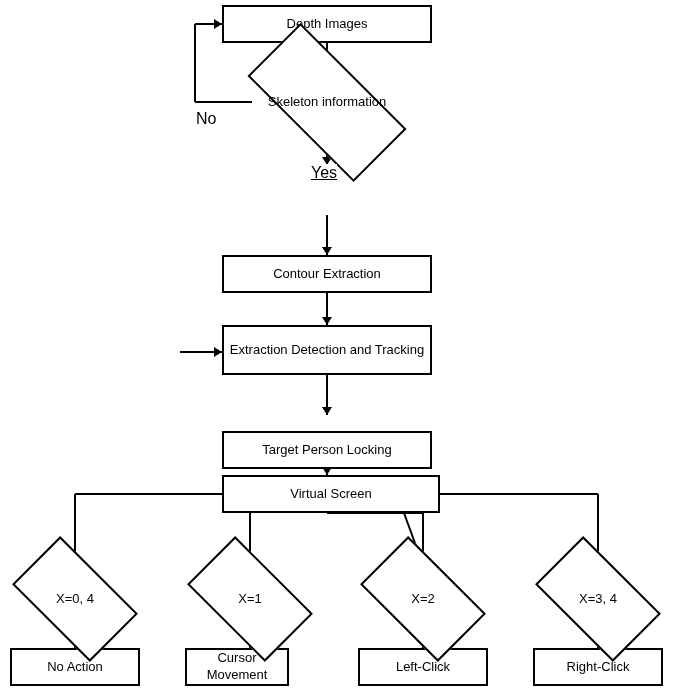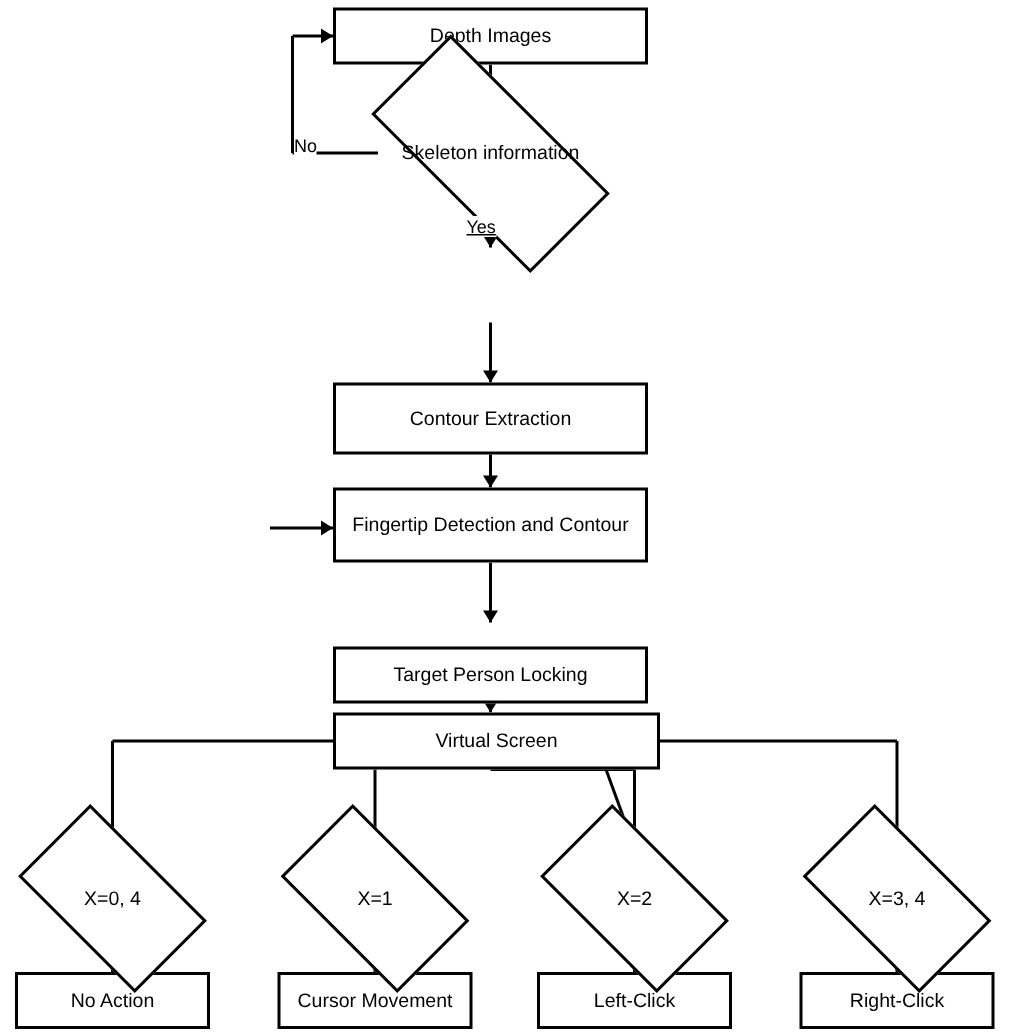--- a/index.html
+++ b/index.html
@@ -59,22 +59,23 @@
     svg.arrows {
       position: absolute;
       top: 0;
       left: 0;
       width: 685px;
       height: 689px;
       pointer-events: none;
     }
     .label {
       position: absolute;
-      font-size: 12px;
-      background: #fff;
+      font-size: 16px;
+      background: #fff;
+      margin-top: 20px;
     }
   </style>
 </head>
 <body>
 
 <div class="flowchart">
   <svg class="arrows">
 
     <line x1="327" y1="43" x2="327" y2="65" stroke="#000" stroke-width="2"></line>
     <polygon points="327,65 322,57 332,57" fill="#000"></polygon>
@@ -130,42 +131,42 @@
 
     <line x1="598" y1="633" x2="598" y2="648" stroke="#000" stroke-width="2"></line>
     <polygon points="598,648 593,640 603,640" fill="#000"></polygon>
   </svg>
 
   <div class="box" style="left:222px;top:5px;width:210px;height:38px;">
     <span>Depth Images</span>
   </div>
 
 
-  <div class="box" style="left:222px;top:255px;width:210px;height:48px;">
+  <div class="box" style="left:222px;top:255px;width:210px;height:38px;">
     <span>Contour Extraction</span>
   </div>
 
   <div class="box" style="left:222px;top:325px;width:210px;height:50px;">
-    <span>Fingertip Detection and Contour</span>
+    <span>Extraction Detection and Tracking</span>
   </div>
 
   <div class="box" style="left:222px;top:415px;width:210px;height:38px;margin-top:16px;">
     <span>Target Person Locking</span>
   </div>
 
   <div class="box" style="left:222px;top:475px;width:218px;height:38px;">
     <span>Virtual Screen</span>
   </div>
 
 
   <div class="box" style="left:10px;top:648px;width:130px;height:38px;">
     <span>No Action</span>
   </div>
 
-  <div class="box" style="left:185px;top:648px;width:130px;height:38px;">
+  <div class="box" style="left:185px;top:648px;width:104px;height:38px;">
     <span>Cursor Movement</span>
   </div>
 
   <div class="box" style="left:533px;top:648px;width:130px;height:38px;">
     <span>Right-Click</span>
   </div>
 
   <div class="box" style="left:358px;top:648px;width:130px;height:38px;">
     <span>Left-Click</span>
   </div>

